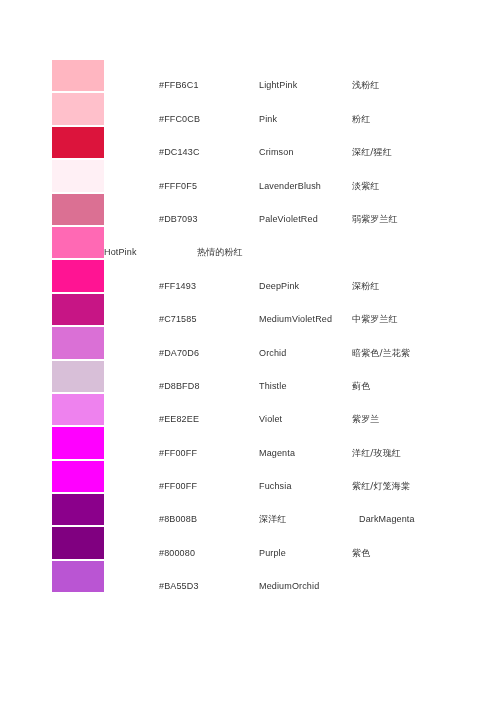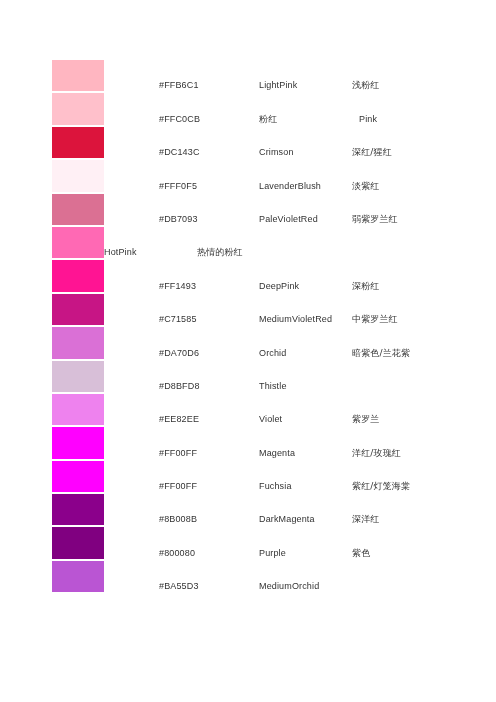--- a/index.html
+++ b/index.html
@@ -59,22 +59,22 @@
 <div id="color-table">
     <div class="color-row">
       <div class="swatch" style="background: rgb(255, 182, 193);"></div>
       <div class="cell cell-hex">#FFB6C1</div>
       <div class="cell cell-name">LightPink</div>
       <div class="cell cell-zh">浅粉红</div>
     </div>
     <div class="color-row">
       <div class="swatch" style="background: rgb(255, 192, 203);"></div>
       <div class="cell cell-hex">#FFC0CB</div>
+      <div class="cell cell-name">Pink</div>
       <div class="cell cell-zh">粉红</div>
-      <div class="cell cell-name">Pink</div>
     </div>
     <div class="color-row">
       <div class="swatch" style="background: rgb(220, 20, 60);"></div>
       <div class="cell cell-hex">#DC143C</div>
       <div class="cell cell-name">Crimson</div>
       <div class="cell cell-zh">深红/猩红</div>
     </div>
     <div class="color-row">
       <div class="swatch" style="background: rgb(255, 240, 245);"></div>
       <div class="cell cell-hex">#FFF0F5</div>
@@ -107,20 +107,21 @@
     <div class="color-row">
       <div class="swatch" style="background: rgb(218, 112, 214);"></div>
       <div class="cell cell-hex">#DA70D6</div>
       <div class="cell cell-name">Orchid</div>
       <div class="cell cell-zh">暗紫色/兰花紫</div>
     </div>
     <div class="color-row">
       <div class="swatch" style="background: rgb(216, 191, 216);"></div>
       <div class="cell cell-hex">#D8BFD8</div>
       <div class="cell cell-name">Thistle</div>
+      <div class="cell cell-zh">蓟色</div>
     </div>
     <div class="color-row">
       <div class="swatch" style="background: rgb(238, 130, 238);"></div>
       <div class="cell cell-hex">#EE82EE</div>
       <div class="cell cell-name">Violet</div>
       <div class="cell cell-zh">紫罗兰</div>
     </div>
     <div class="color-row">
       <div class="swatch" style="background: rgb(255, 0, 255);"></div>
       <div class="cell cell-hex">#FF00FF</div>
@@ -129,22 +130,22 @@
     </div>
     <div class="color-row">
       <div class="swatch" style="background: rgb(255, 0, 255);"></div>
       <div class="cell cell-hex">#FF00FF</div>
       <div class="cell cell-name">Fuchsia</div>
       <div class="cell cell-zh">紫红/灯笼海棠</div>
     </div>
     <div class="color-row">
       <div class="swatch" style="background: rgb(139, 0, 139);"></div>
       <div class="cell cell-hex">#8B008B</div>
+      <div class="cell cell-zh">深洋红</div>
       <div class="cell cell-name">DarkMagenta</div>
-      <div class="cell cell-zh">深洋红</div>
     </div>
     <div class="color-row">
       <div class="swatch" style="background: rgb(128, 0, 128);"></div>
       <div class="cell cell-hex">#800080</div>
       <div class="cell cell-name">Purple</div>
       <div class="cell cell-zh">紫色</div>
     </div>
     <div class="color-row">
       <div class="swatch" style="background: rgb(186, 85, 211);"></div>
       <div class="cell cell-hex">#BA55D3</div>

